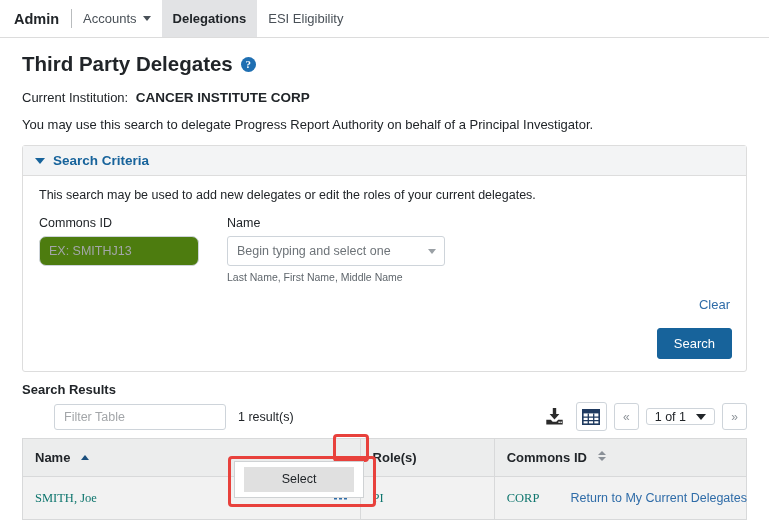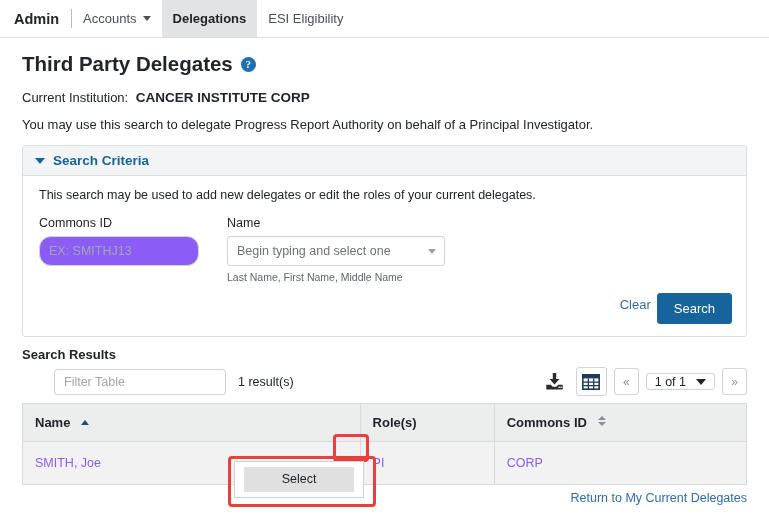--- a/index.html
+++ b/index.html
@@ -140,27 +140,27 @@
   }
   .field-label {
     font-size: 12.5px;
     margin-bottom: 6px;
     color: #212529;
   }
   .text-input {
     width: 160px;
     height: 30px;
     border: 1px solid #ced4da;
-    border-radius: 12px;
+    border-radius: 7px;
     padding: 0 9px;
     font-size: 12.5px;
     font-family: "Liberation Sans", sans-serif;
     color: #212529;
     box-sizing: border-box;
-    background: #8b5cf6;
+    background: #4d7c0f;
   }
   .text-input::placeholder { color: #a3a6a9; }
   .select-wrap {
     position: relative;
     width: 218px;
   }
   .select-box {
     width: 218px;
     height: 30px;
     border: 1px solid #ced4da;
@@ -183,23 +183,24 @@
     border-top: 5px solid #9aa0a5;
   }
   .field-hint {
     font-size: 10.5px;
     color: #5f666c;
     margin-top: 5px;
   }
   .card-actions {
     display: flex;
     justify-content: flex-end;
-    align-items: flex-start;
+    align-items: flex-end;
     padding: 4px 14px 12px 0;
-    gap: 4px;
+    gap: 12px;
+    flex-direction: column;
   }
   .link-btn {
     color: #2f6ca8;
     font-size: 13px;
     background: none;
     border: none;
     cursor: pointer;
     font-family: "Liberation Sans", sans-serif;
     padding: 4px 2px;
   }
@@ -322,23 +323,24 @@
     font-size: 13px;
     font-weight: bold;
     padding: 11px 12px;
     color: #212529;
   }
   table.results-table td {
     background: #f2f2f2;
     border: 1px solid #d8d9da;
     font-size: 12.5px;
     padding: 11px 12px;
-    color: #8b5cf6;
+    color: #0f766e;
     height: 20px;
     position: relative;
+    font-family: Liberation Serif, serif;
   }
   .sort-asc {
     display: inline-block;
     width: 0; height: 0;
     border-left: 4px solid transparent;
     border-right: 4px solid transparent;
     border-bottom: 5px solid #1b4f7d;
     margin-left: 7px;
     vertical-align: 2px;
   }

